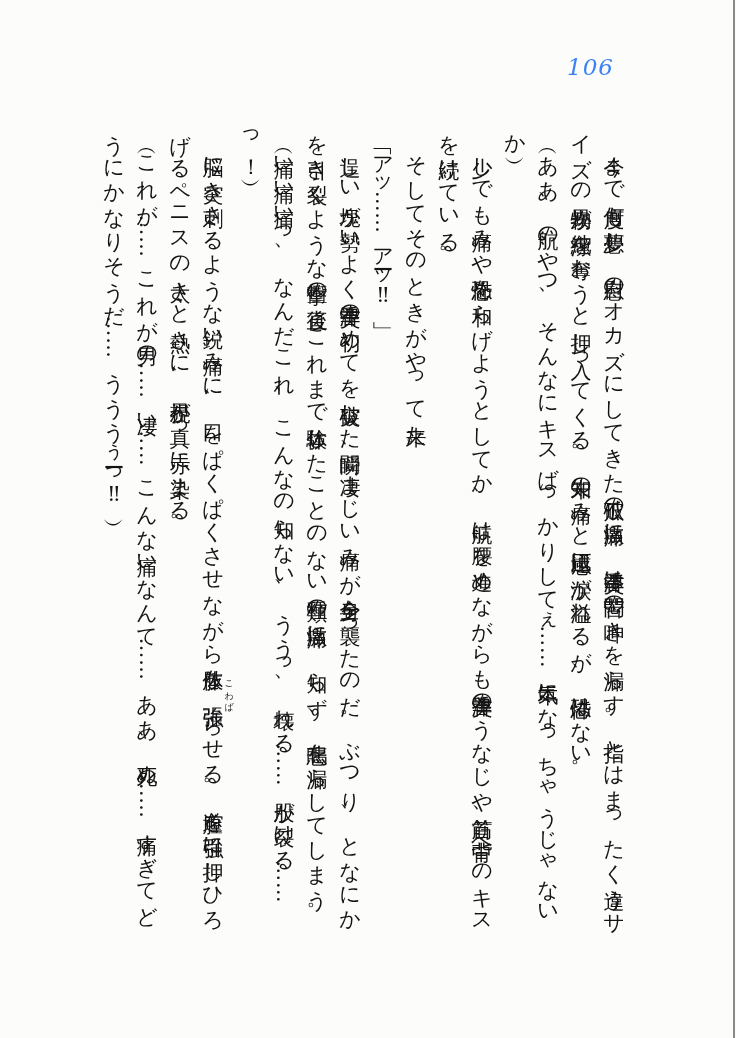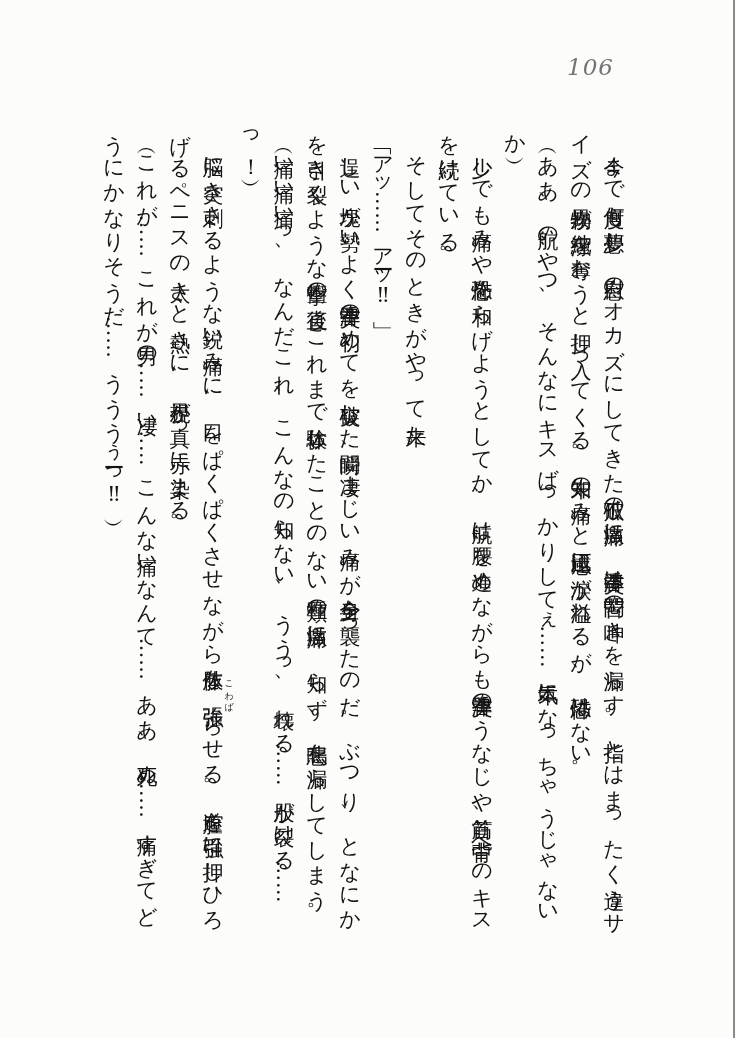--- a/index.html
+++ b/index.html
@@ -13,21 +13,21 @@
     overflow: hidden;
     background: #fcfcfb;
     font-family: "DejaVu Serif", "Liberation Serif", serif;
   }
   .page-number {
     position: absolute;
     top: 54px;
     left: 567px;
     font-size: 23px;
     font-style: italic;
-    color: #737373;
+    color: #3b82f6;
     letter-spacing: 1px;
   }
   .page-text {
     position: absolute;
     top: 120px;
     right: 106px;
     width: 564px;
     height: 818px;
     writing-mode: vertical-rl;
     text-orientation: mixed;

